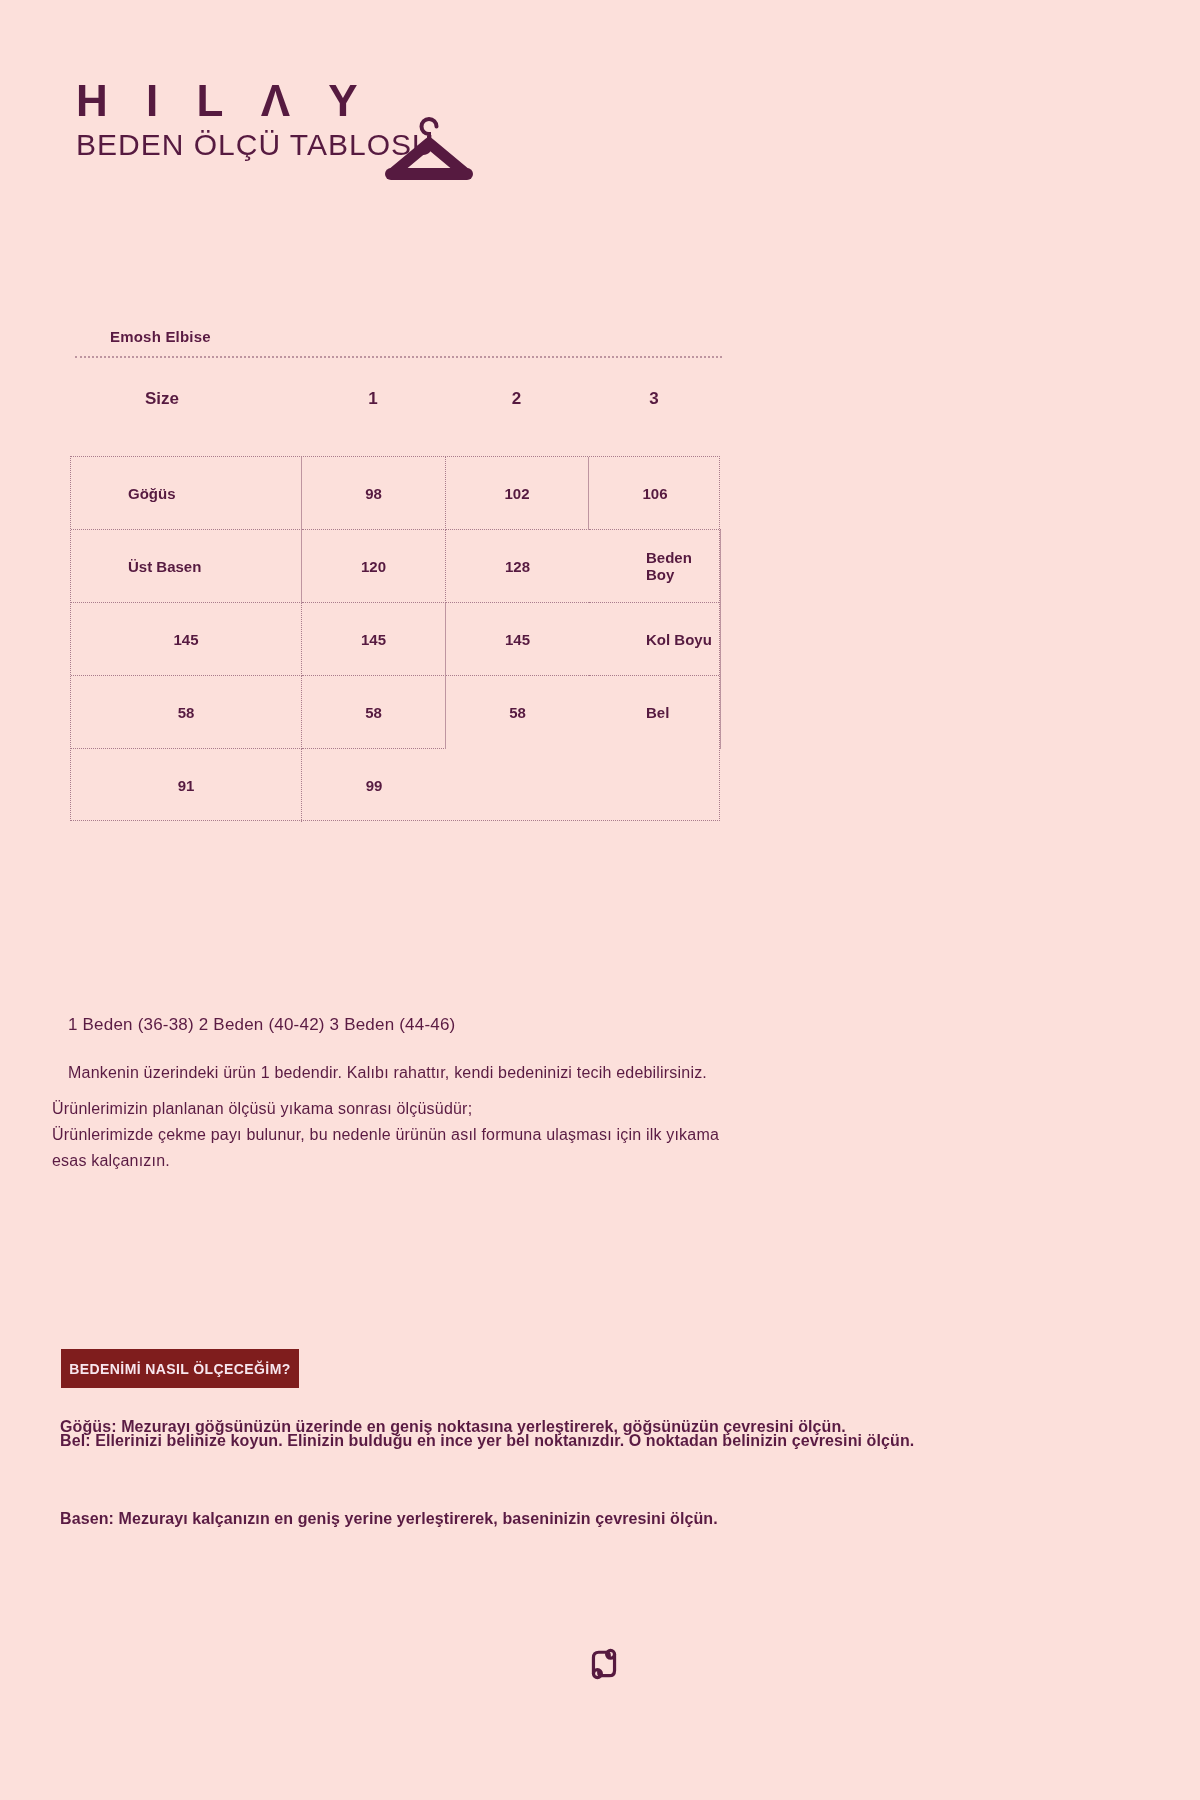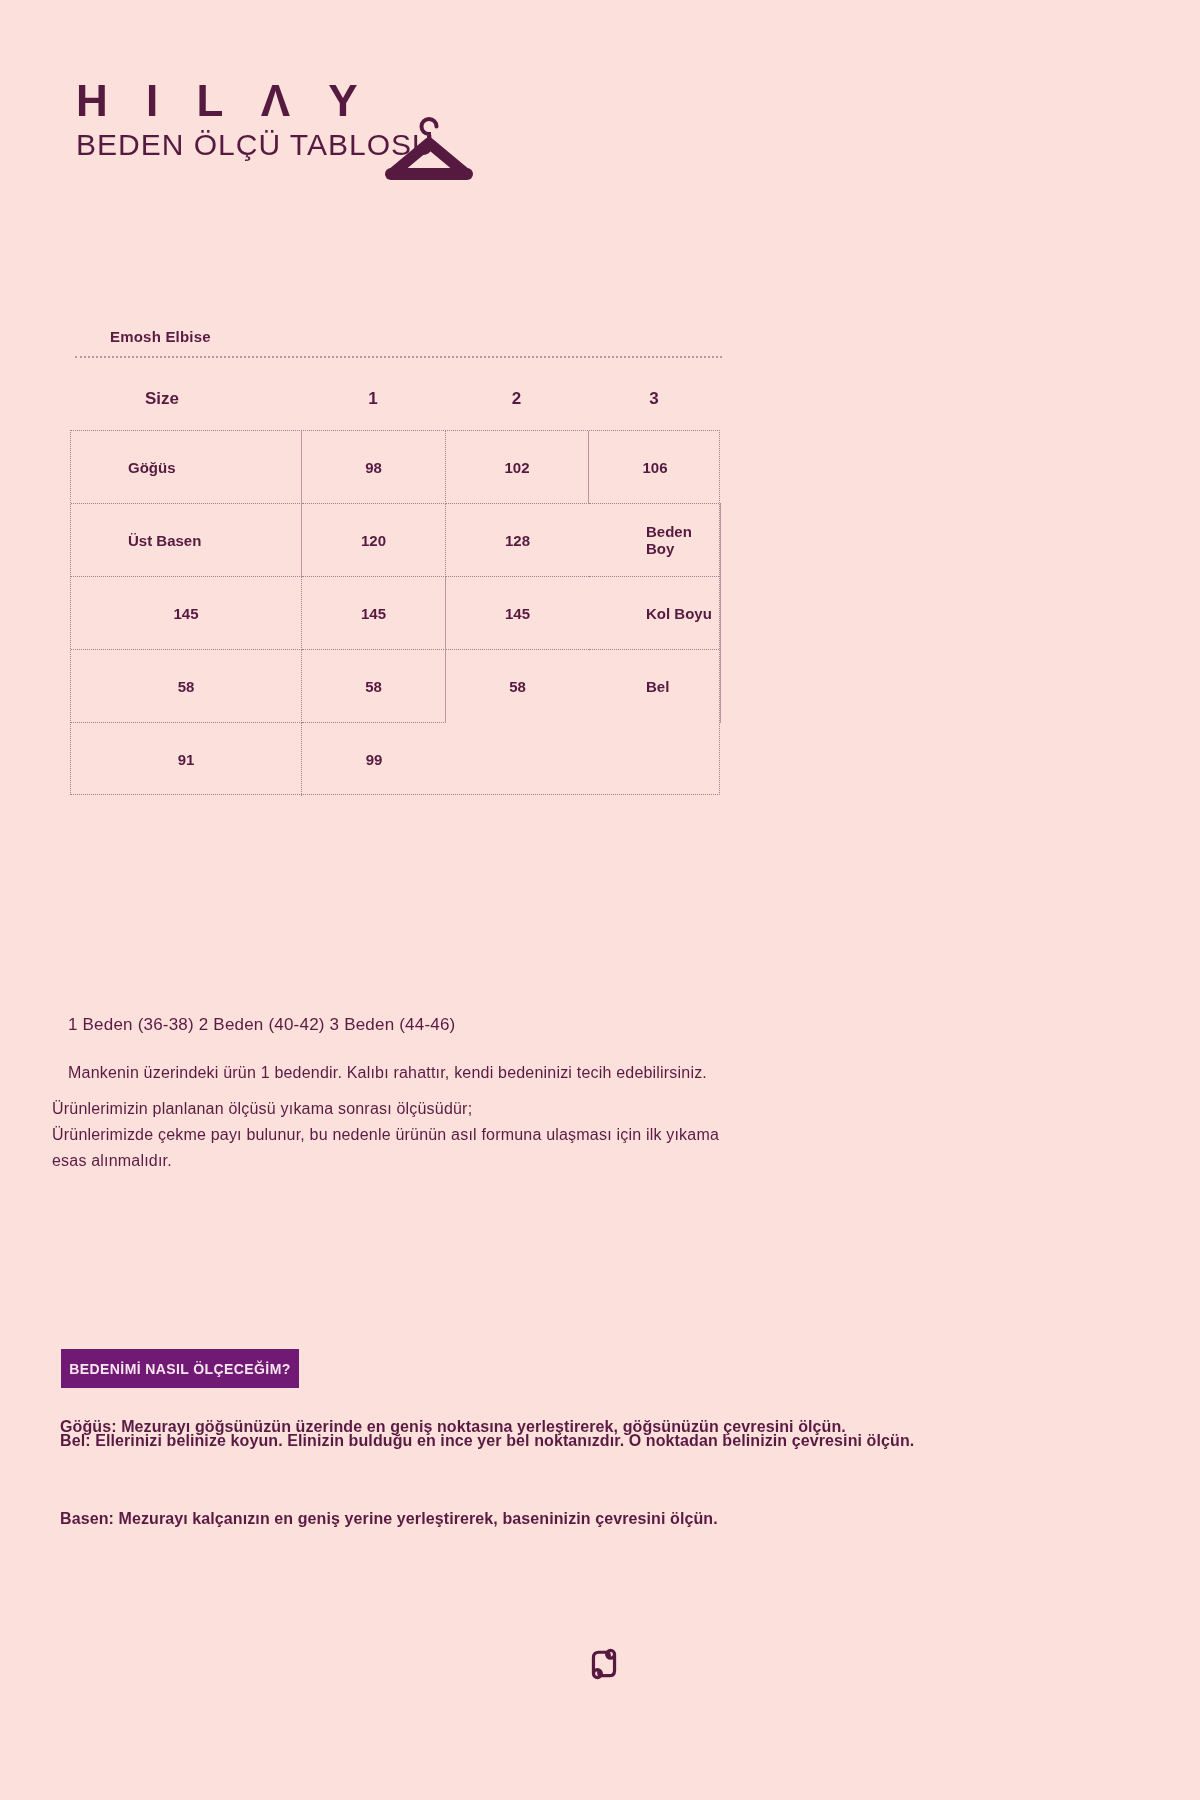--- a/index.html
+++ b/index.html
@@ -45,21 +45,21 @@
   .size-header{
     position:absolute;left:70px;top:384px;width:650px;height:30px;
     display:grid;grid-template-columns:231px 144px 143px 132px;
     align-items:center;
     font-size:17px;font-weight:700;color:var(--plum);
   }
   .size-header .sh-label{padding-left:75px;}
   .size-header .sh-num{text-align:center;}
 
   .size-table{
-    position:absolute;left:70px;top:430px;width:650px;height:365px;
+    position:absolute;left:70px;top:456px;width:650px;height:365px;
     display:grid;grid-template-columns:231px 144px 143px 132px;
     grid-auto-rows:73px;
     border:1px dotted var(--border);
   }
   .st-cell{
     display:flex;align-items:center;justify-content:center;
     font-size:15px;font-weight:600;color:var(--plum);
     border-bottom:1px dotted var(--border);
   }
   .st-cell.st-label{justify-content:flex-start;padding-left:57px;}
@@ -78,21 +78,21 @@
     font-size:16px;font-weight:500;letter-spacing:.2px;
   }
   .note-block{
     position:absolute;left:52px;top:1096px;
     font-size:16px;font-weight:400;letter-spacing:.2px;line-height:26px;
   }
 
   
   .measure-btn{
     position:absolute;left:61px;top:1349px;width:238px;height:39px;
-    background:#701a75;color:#f7e6ee;border:none;cursor:pointer;
+    background:#7f1d1d;color:#f7e6ee;border:none;cursor:pointer;
     font-family:"Liberation Sans", sans-serif;
     font-size:14px;font-weight:700;letter-spacing:.4px;
   }
   .instr{position:absolute;left:60px;font-size:16px;font-weight:700;letter-spacing:.1px;}
   .instr-1{top:1418px;}
   .instr-2{top:1432px;}
   .instr-3{top:1510px;}
 
   
   .monogram{position:absolute;left:588px;top:1644px;}
@@ -143,21 +143,21 @@
     <div class="st-cell st-label v1">Bel</div>
     <div class="st-cell v2">91</div>
     <div class="st-cell">99</div>
   </div>
 
   <div class="size-legend">1 Beden (36-38) 2 Beden (40-42) 3 Beden (44-46)</div>
   <div class="note-1">Mankenin üzerindeki ürün 1 bedendir. Kalıbı rahattır, kendi bedeninizi tecih edebilirsiniz.</div>
   <div class="note-block">
     <div>Ürünlerimizin planlanan ölçüsü yıkama sonrası ölçüsüdür;</div>
     <div>Ürünlerimizde çekme payı bulunur, bu nedenle ürünün asıl formuna ulaşması için ilk yıkama</div>
-    <div>esas alınmalıdır.</div>
+    <div>esas kalçanızın.</div>
   </div>
 
   <button class="measure-btn">BEDENİMİ NASIL ÖLÇECEĞİM?</button>
   <div class="instr instr-1">Göğüs: Mezurayı göğsünüzün üzerinde en geniş noktasına yerleştirerek, göğsünüzün çevresini ölçün.</div>
   <div class="instr instr-2">Bel: Ellerinizi belinize koyun. Elinizin bulduğu en ince yer bel noktanızdır. O noktadan belinizin çevresini ölçün.</div>
   <div class="instr instr-3">Basen: Mezurayı kalçanızın en geniş yerine yerleştirerek, baseninizin çevresini ölçün.</div>
 
   <svg class="monogram" width="32" height="40" viewBox="0 0 34 40">
     <g fill="none" stroke="#561a40" stroke-width="3.4" stroke-linecap="round">
       <circle cx="24" cy="9.7" r="4.2"></circle>

